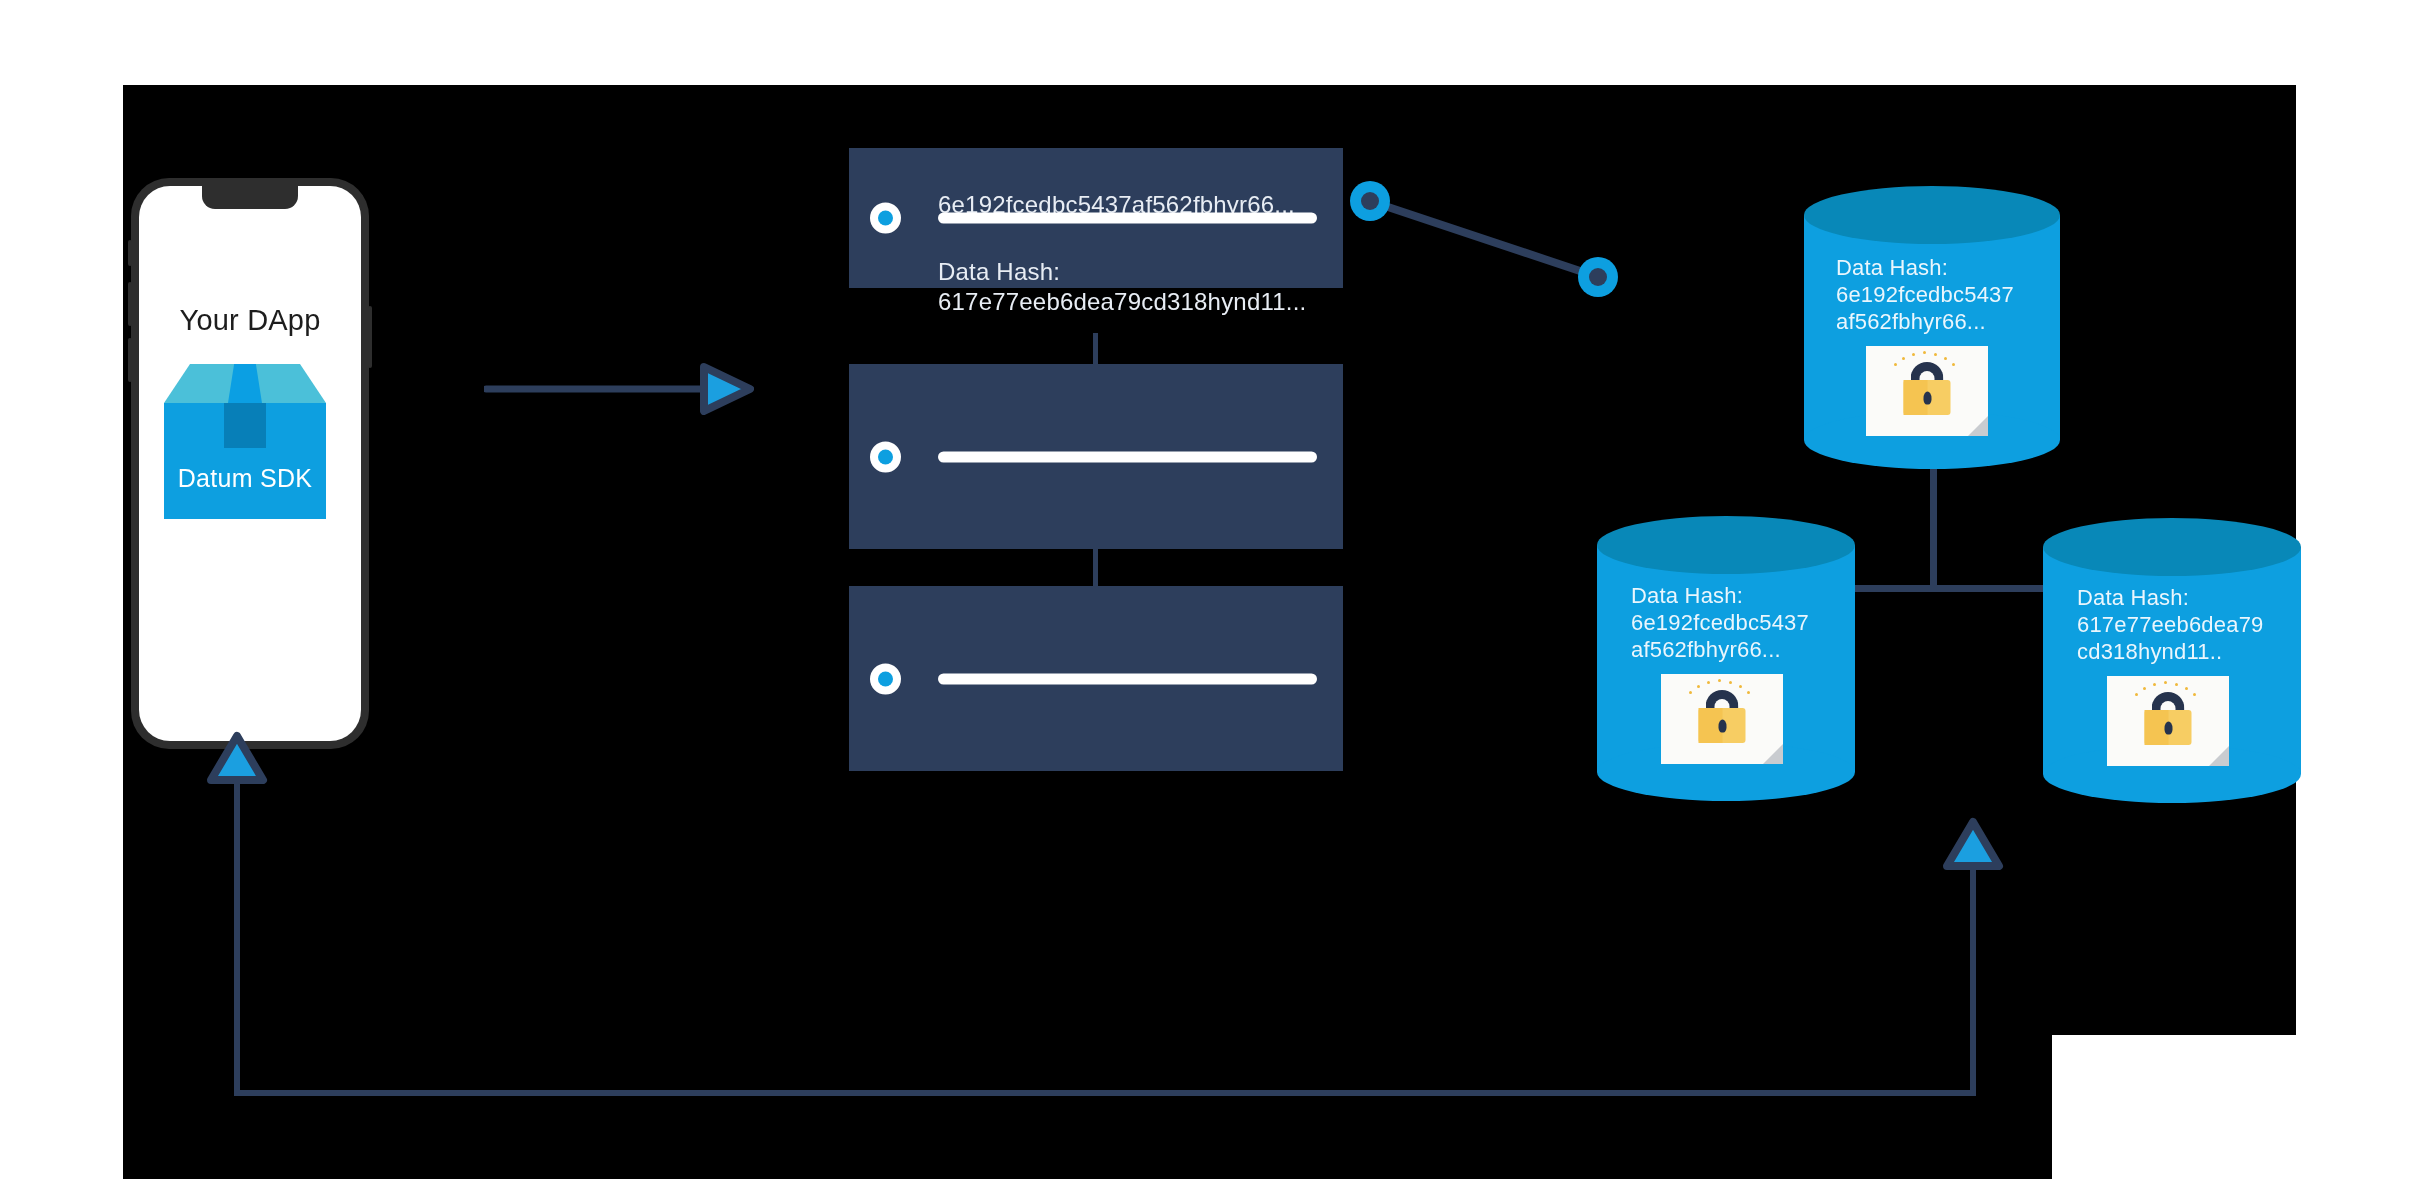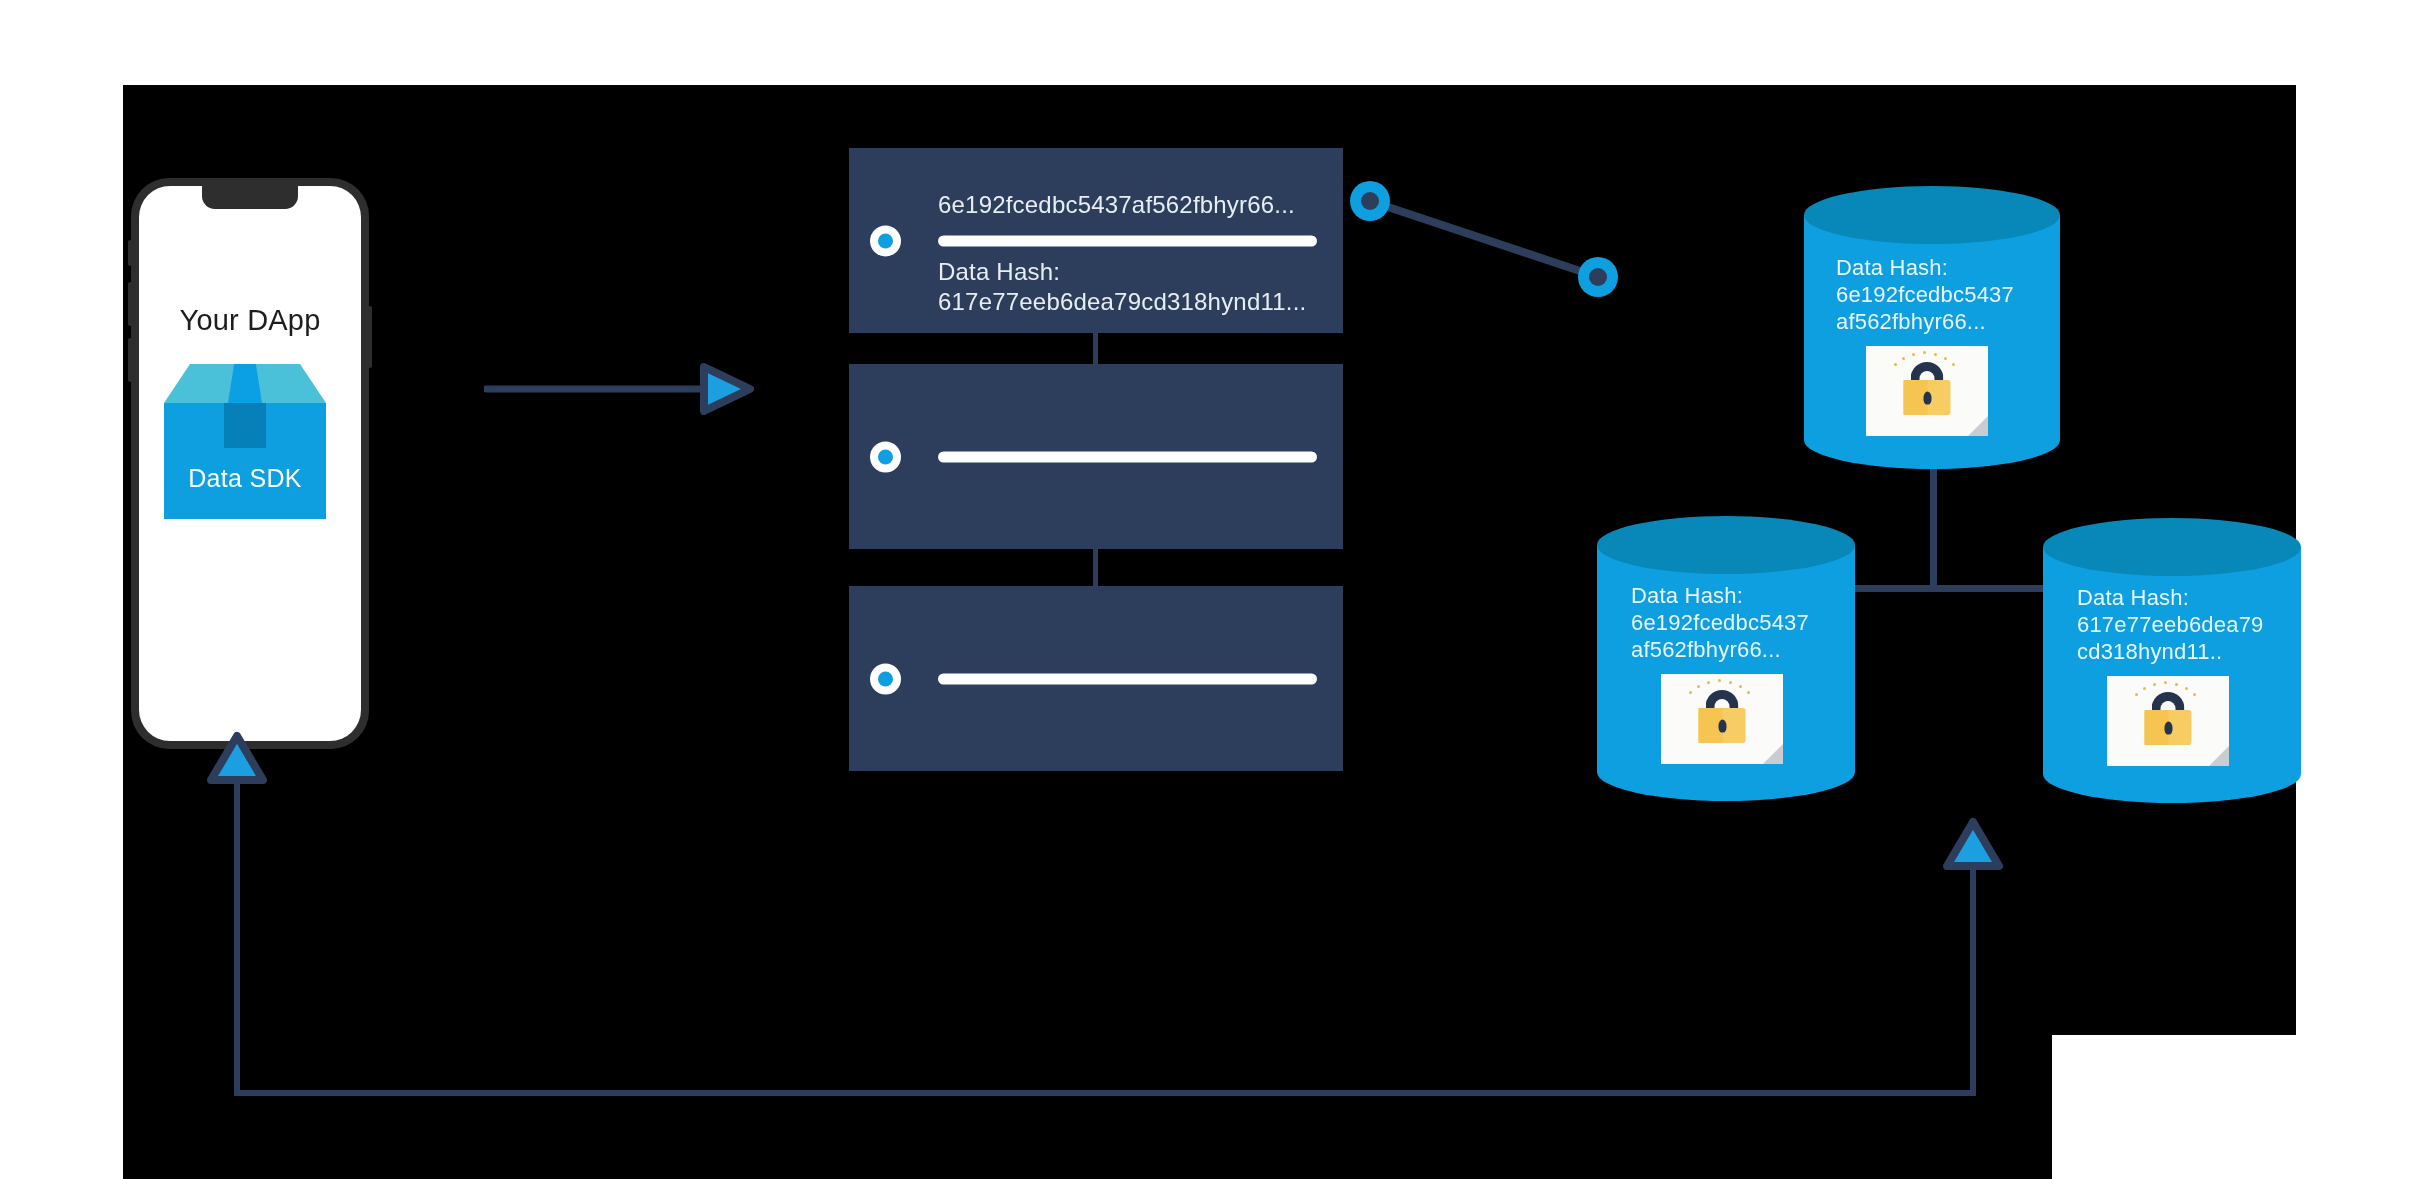--- a/index.html
+++ b/index.html
@@ -66,21 +66,21 @@
   }
 
   
   #arrow-to-chain { position:absolute; left:484px; top:363px; width:270px; height:52px; }
 
   
   .block {
     position:absolute; left:849px; width:494px;
     background:#2d3e5c;
   }
-  #block-1 { top:148px; height:185px; }
+  #block-1 { top:148px; height:140px; }
   #block-2 { top:364px; height:185px; }
   #block-3 { top:586px; height:185px; }
 
   .block-link { position:absolute; left:1093px; width:5px; background:#2d3e5c; }
   #block-link-1 { top:333px; height:31px; }
   #block-link-2 { top:549px; height:37px; }
 
   .block-dot {
     position:absolute; left:21px; top:50%; transform:translateY(-50%);
     width:31px; height:31px; border-radius:50%;
@@ -174,21 +174,21 @@
 
       <div id="dapp-title">Your DApp</div>
 
       <div id="sdk-box">
         <div class="sdk-lid-flat"></div>
         <div class="sdk-lid-l"></div>
         <div class="sdk-lid-r"></div>
         <div class="sdk-ribbon-top"></div>
         <div class="sdk-body"></div>
         <div class="sdk-ribbon-body"></div>
-        <div id="sdk-label">Data SDK</div>
+        <div id="sdk-label">Datum SDK</div>
       </div>
     </div>
   </div>
 
   <svg id="arrow-to-chain" viewBox="0 0 270 52">
     <line x1="2" y1="26" x2="222" y2="26" stroke="#2d3e5c" stroke-width="7" stroke-linecap="round"></line>
     <path d="M 220 4 L 266 26 L 220 48 Z" fill="#1b9fe0" stroke="#2d3e5c" stroke-width="8" stroke-linejoin="round"></path>
   </svg>
 
   <div id="block-link-1" class="block-link"></div>

